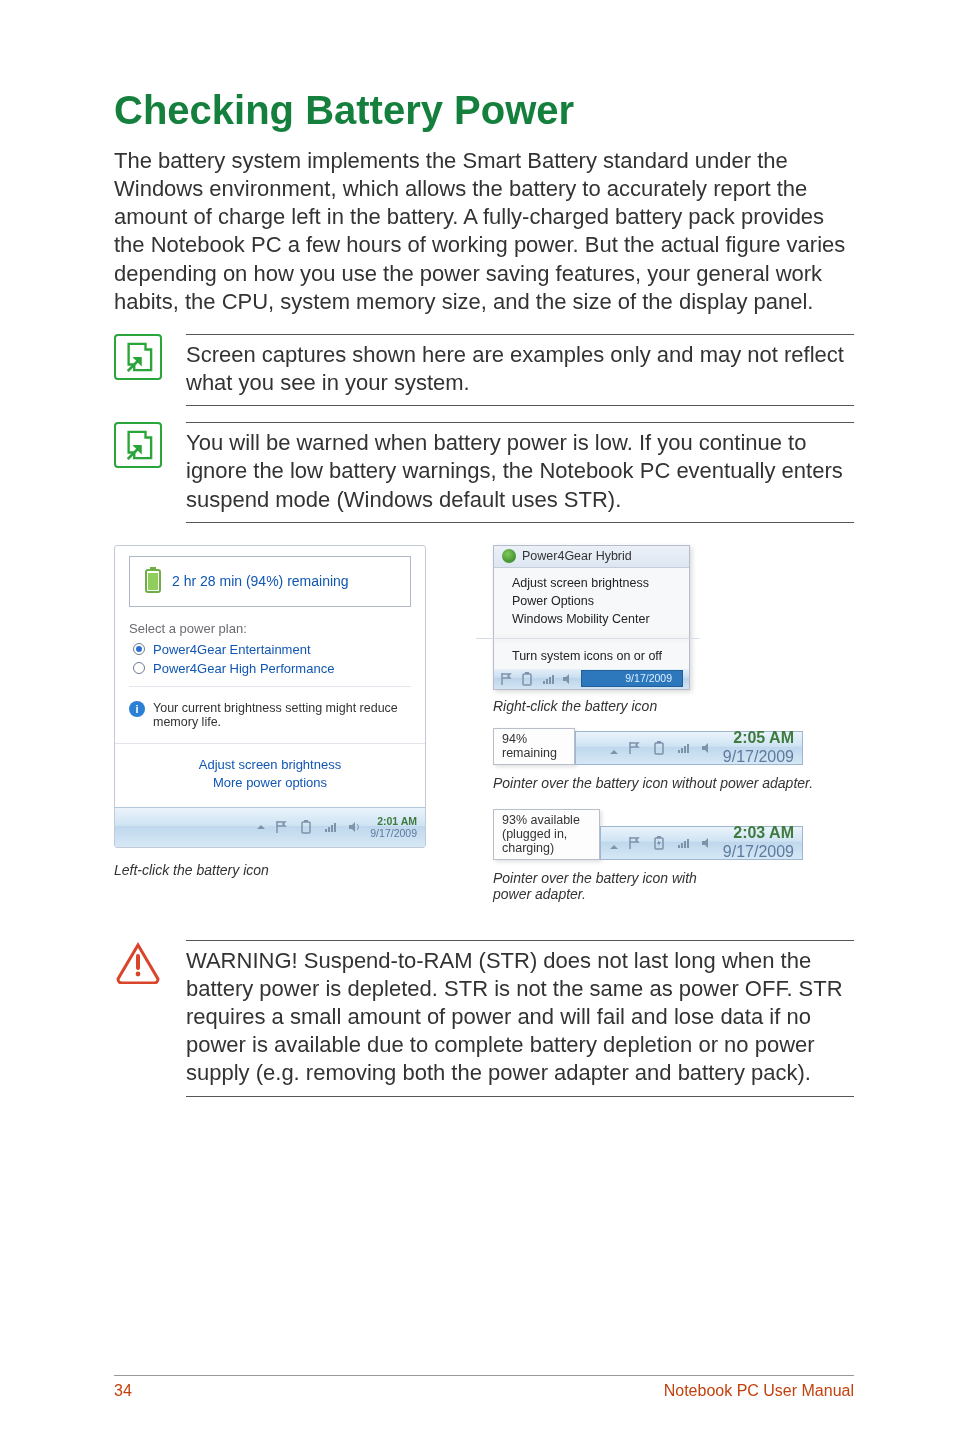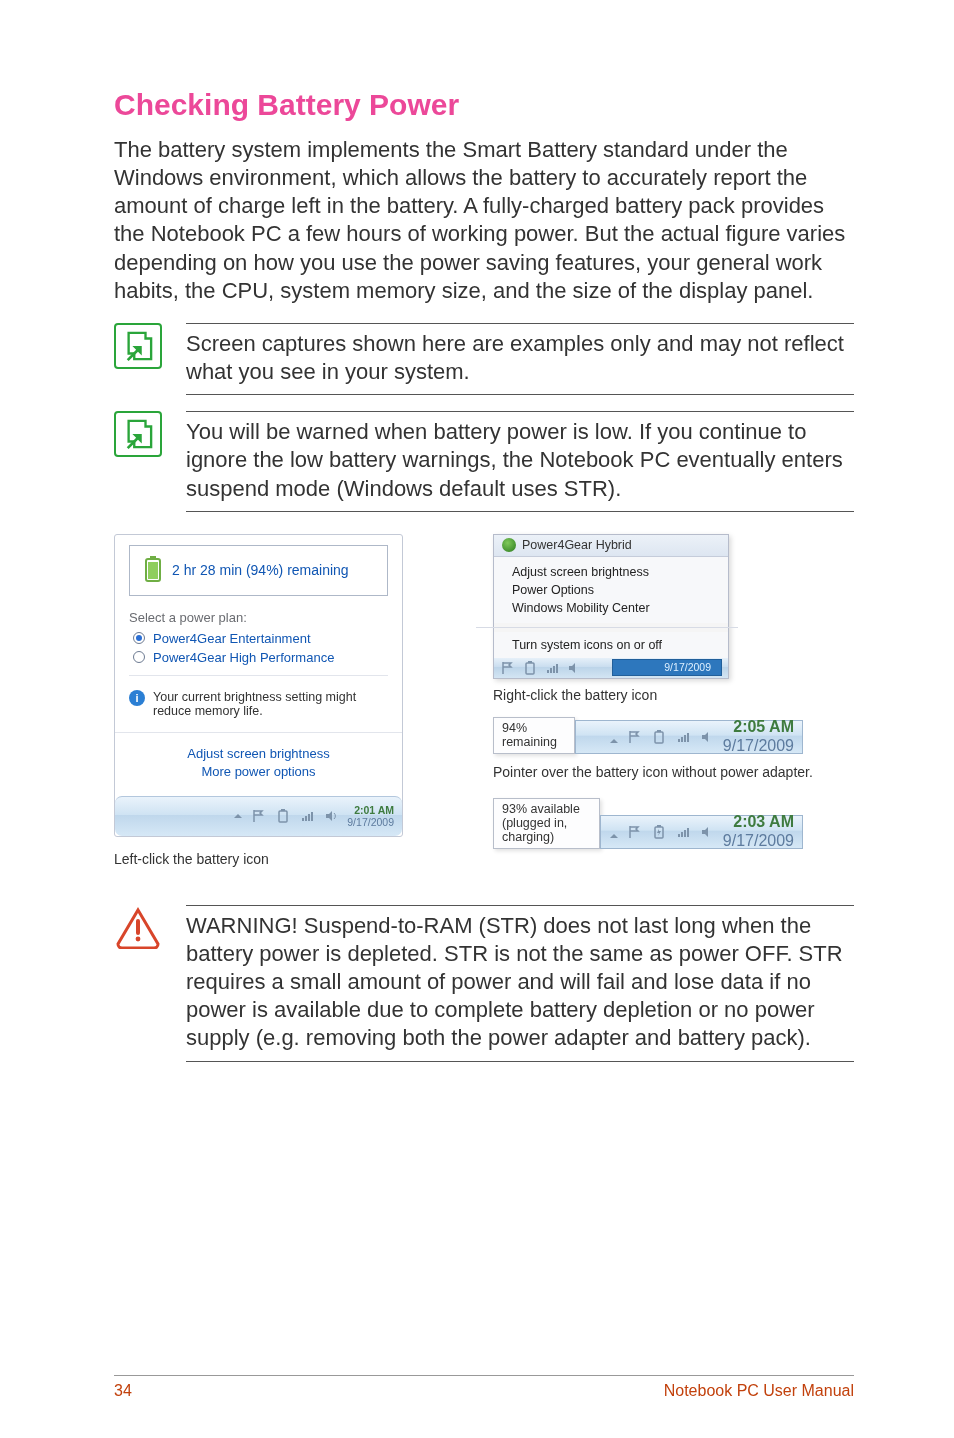--- a/index.html
+++ b/index.html
@@ -6,23 +6,23 @@
   body {
     width: 954px;
     height: 1438px;
     background: #fff;
     font-family: "Segoe UI", Myriad, Arial, sans-serif;
     color: #333;
     position: relative;
     padding: 88px 100px 50px 114px;
   }
   h1 {
-    font-size: 30px;
+    font-size: 40px;
     font-weight: 700;
-    color: #ec4899;
+    color: #15803d;
     margin-bottom: 14px;
   }
   .body-text {
     font-size: 22px;
     line-height: 1.28;
     color: #333;
     margin-bottom: 18px;
   }
   .note-row {
     display: flex;
@@ -62,21 +62,21 @@
     display: flex;
     gap: 18px;
     margin-top: 22px;
   }
   .col { flex: 1 1 0; }
   
   .power-panel {
     background: #fff;
     border: 1px solid #c3c9d6;
     border-radius: 3px;
-    width: 289px;
+    width: 312px;
     overflow: hidden;
     font-family: "Segoe UI", Tahoma, sans-serif;
     color: #1a1a1a;
   }
   .pp-top {
     padding: 10px 14px 14px;
   }
   .pp-remain-box {
     border: 1px solid #aeb8c8;
     background: #fff;
@@ -98,32 +98,31 @@
   .pp-links { padding: 10px 0 14px; text-align:center; font-size:13px; }
   .pp-links div { color:#1056b3; margin:3px 0; }
   .taskbar {
     height: 40px;
     background: linear-gradient(#eaf3fb,#cfe3f3 45%,#bfd7ec 46%,#d6e8f6);
     display:flex;align-items:center;justify-content:flex-end;gap:8px;
     padding: 0 8px;
     font-size: 10.5px;
     color:#3e7b4f;
     border-top:1px solid #b3c7dd;
-    border-radius:7px;
   }
   .tb-time { text-align:right; line-height:1.15; }
   .tb-time .t { color:#3e7b3f; font-weight:600; }
   .tb-time .d { color:#5d7b9e; }
   .tb-ic { width:16px;height:16px; display:inline-flex;align-items:center;justify-content:center; }
   .tb-ic svg { width:14px;height:14px; fill:#7d93aa; }
   .tri { width:10px;height:10px;display:inline-block; }
 
   
   .context-menu {
-    width: 236px;
+    width: 197px;
     background:#f5f5f5;
     border:1px solid #b6bccb;
     box-shadow: 2px 2px 5px rgba(0,0,0,.15);
     font-size:12.5px;
   }
   .cm-title {
     background:linear-gradient(#ecf1f8,#dde6f1);
     border-bottom:1px solid #c5ccda;
     padding:3px 8px 4px;
     display:flex;gap:6px;align-items:center;
@@ -143,20 +142,21 @@
     background:#2d77bd; color:#dcefff; font-size:10.5px;
     padding:1px 10px 2px 22px;
     width:110px;text-align:right;border:1px solid #215f9a;
     margin-left:auto;
     position:relative;
   }
   .caption {
     font-size: 14px;
     color: #333;
     margin: 8px 0 4px;
+    font-style: italic;
   }
   
   .tooltip-bar {
     display:inline-block;
     border:1px solid #b8beca;
     background:#fdfdfe;
     font-size:12.5px;
     padding:3px 8px 4px;
     box-shadow: 2px 2px 4px rgba(0,0,0,.12);
   }
@@ -380,20 +380,24 @@
             <svg viewBox="0 0 14 14">
               <path d="M2 5h3l3-3v10l-3-3H2z" fill="#7d93aa"></path>
             </svg>
           </span>
         <span class="tb-time">
           <div class="t">2:03 AM</div>
           <div class="d">9/17/2009</div>
         </span>
       </div>
     </div>
+    <div class="caption" style="margin-top:10px;">
+      <div>Pointer over the battery icon with</div>
+      <div>power adapter.</div>
+    </div>
   </div>
 </div>
 
 <div class="note-row" style="margin-top:34px;">
   <div class="warn-icon">
     <svg viewBox="0 0 48 42">
       <path d="M24 3 L44 37 A4 4 0 0 1 40 41 L8 41 A4 4 0 0 1 4 37 Z" fill="none" stroke="#d8452a" stroke-width="3"></path>
       <path d="M24 14 v12" stroke="#d8452a" stroke-width="4" stroke-linecap="round"></path>
       <circle cx="24" cy="32" r="2.4" fill="#d8452a"></circle>
     </svg>

